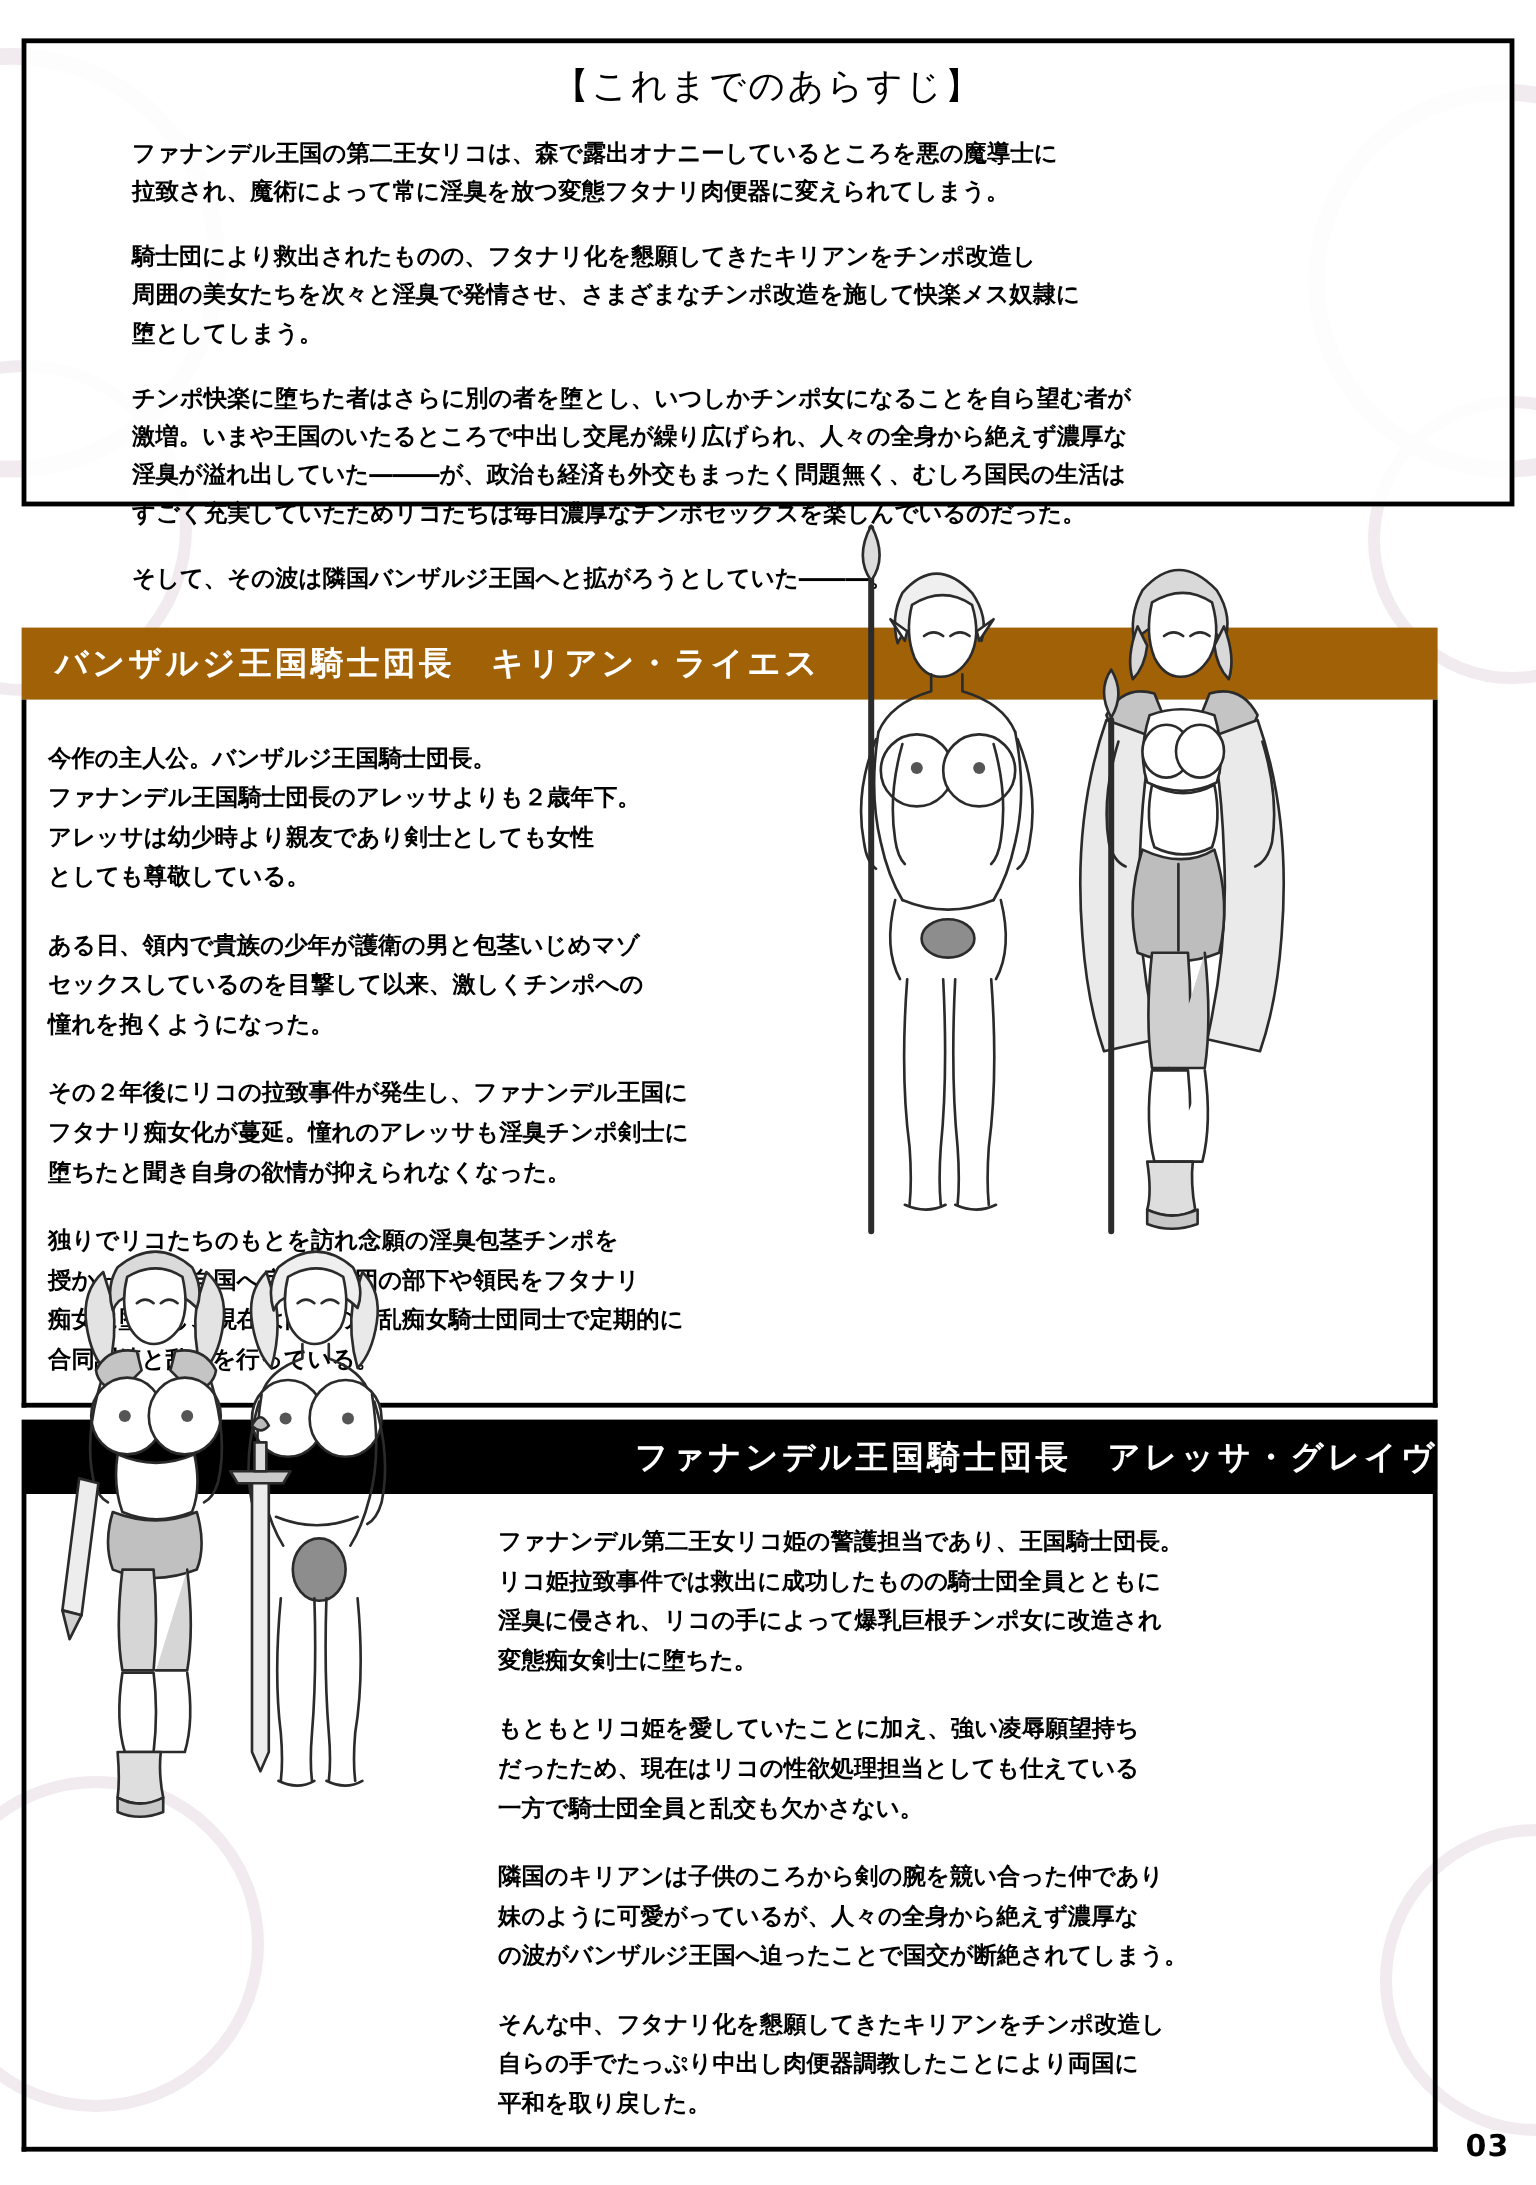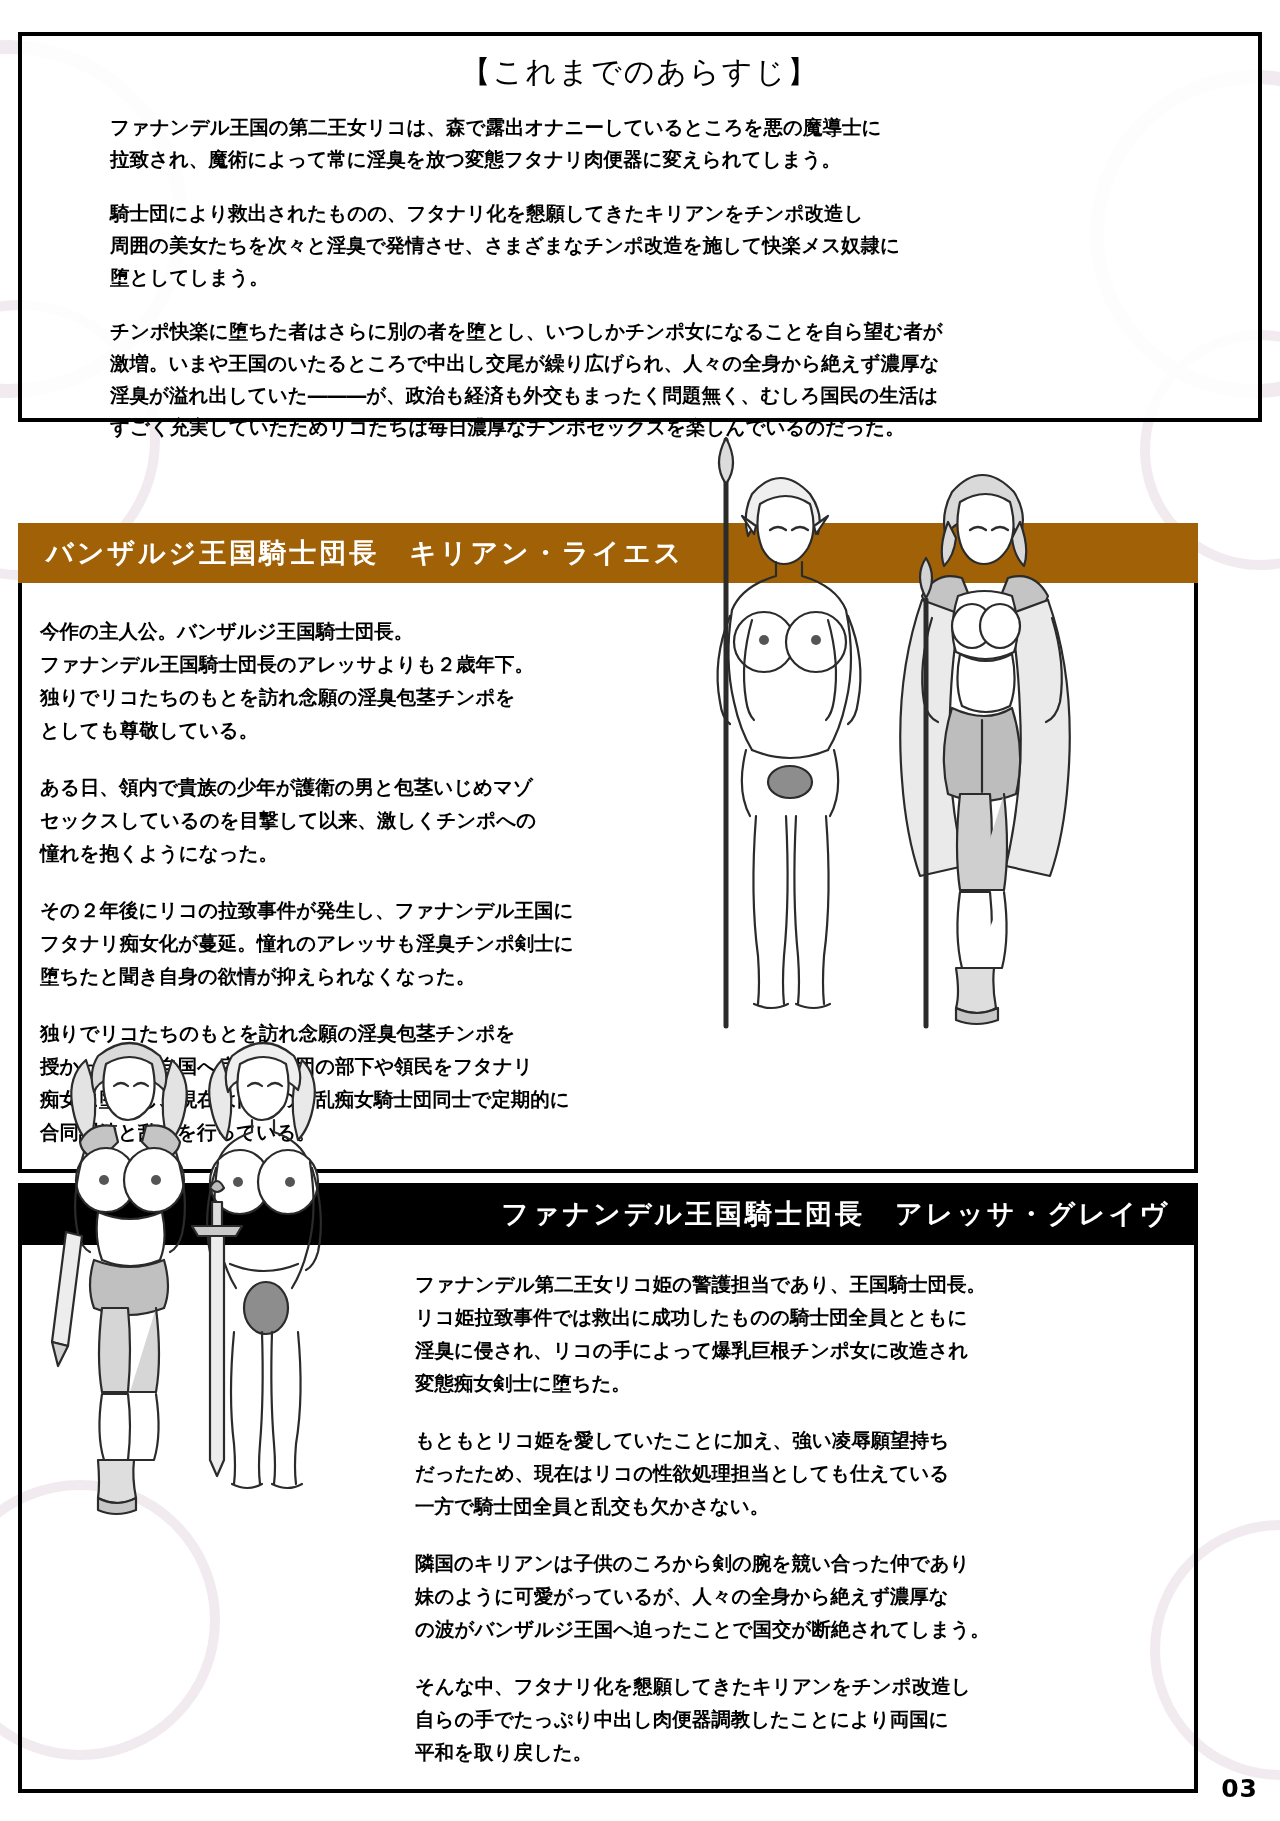--- a/index.html
+++ b/index.html
@@ -115,21 +115,20 @@
     top: 1183px;
     width: 1180px;
     height: 62px;
     background: #000;
     color: #fff;
     display: flex;
     align-items: center;
     justify-content: flex-end;
   }
   .char2-banner .banner-text {
-    padding-right: 28px;
     font-size: 27px;
     font-weight: bold;
     letter-spacing: 3px;
   }
   .char2-box {
     position: absolute;
     left: 18px;
     top: 1245px;
     width: 1180px;
     height: 548px;
@@ -196,31 +195,32 @@
     <div class="synopsis-body">
       <p style="white-space:pre-line">ファナンデル王国の第二王女リコは、森で露出オナニーしているところを悪の魔導士に
 拉致され、魔術によって常に淫臭を放つ変態フタナリ肉便器に変えられてしまう。</p>
       <p style="white-space:pre-line">騎士団により救出されたものの、フタナリ化を懇願してきたキリアンをチンポ改造し
 周囲の美女たちを次々と淫臭で発情させ、さまざまなチンポ改造を施して快楽メス奴隷に
 堕としてしまう。</p>
       <p style="white-space:pre-line">チンポ快楽に堕ちた者はさらに別の者を堕とし、いつしかチンポ女になることを自ら望む者が
 激増。いまや王国のいたるところで中出し交尾が繰り広げられ、人々の全身から絶えず濃厚な
 淫臭が溢れ出していた―――が、政治も経済も外交もまったく問題無く、むしろ国民の生活は
 すごく充実していたためリコたちは毎日濃厚なチンポセックスを楽しんでいるのだった。</p>
+      <p style="white-space:pre-line">そして、その波は隣国バンザルジ王国へと拡がろうとしていた―――。</p>
     </div>
   </div>
 
   <div class="char1-banner">
     <span class="banner-text">バンザルジ王国騎士団長　キリアン・ライエス</span>
   </div>
   <div class="char1-box"></div>
   <div class="char1-text">
     <p style="white-space:pre-line">今作の主人公。バンザルジ王国騎士団長。
 ファナンデル王国騎士団長のアレッサよりも２歳年下。
-独りでリコたちのもとを訪れ念願の淫臭包茎チンポを
+アレッサは幼少時より親友であり剣士としても女性
 としても尊敬している。</p>
     <p style="white-space:pre-line">ある日、領内で貴族の少年が護衛の男と包茎いじめマゾ
 セックスしているのを目撃して以来、激しくチンポへの
 憧れを抱くようになった。</p>
     <p style="white-space:pre-line">その２年後にリコの拉致事件が発生し、ファナンデル王国に
 フタナリ痴女化が蔓延。憧れのアレッサも淫臭チンポ剣士に
 堕ちたと聞き自身の欲情が抑えられなくなった。</p>
     <p style="white-space:pre-line">独りでリコたちのもとを訪れ念願の淫臭包茎チンポを
 授かった後、自国へ戻り騎士団の部下や領民をフタナリ
 痴女に堕とし、現在は両国の淫乱痴女騎士団同士で定期的に

